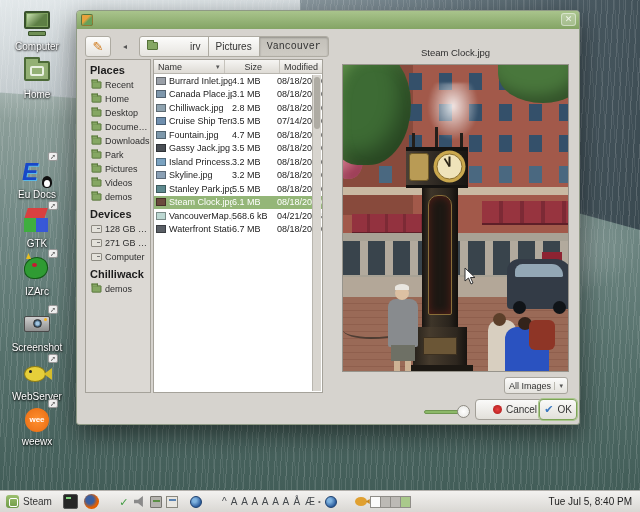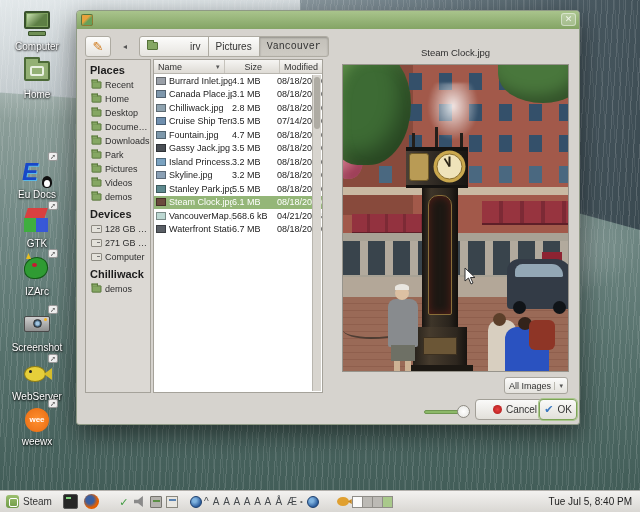--- a/index.html
+++ b/index.html
@@ -213,21 +213,21 @@
   .ffx { background:radial-gradient(circle at 40% 40%,#3a5fa0 30%,#e66000 60%,#c84800 100%); border-radius:50%; }
   .tray { display:flex; align-items:center; margin-left:14px; }
   .sico { width:12px; height:12px; margin:0 2px; position:relative; cursor:pointer; flex:none; }
   .chk { color:#3f9b3f; font-size:11px; line-height:12px; text-align:center; font-weight:bold; }
   .spk { background:#8a8a8a; clip-path:polygon(0 35%,35% 35%,75% 5%,75% 95%,35% 65%,0 65%); }
   .sta { background:#b5b3ae; border:1px solid #77756f; border-radius:1px; }
   .sta:after { content:""; position:absolute; left:2px; top:3px; width:7px; height:2px; background:#5b8f45; }
   .fil { background:#e8e6e0; border:1px solid #8a887f; }
   .fil:after { content:""; position:absolute; left:2px; top:2px; width:7px; height:2px; background:#5a82b0; }
   .globe { background:radial-gradient(circle at 35% 35%,#7fb3e0 20%,#2d5e9e 70%); border-radius:50%; border:1px solid #1c3f6e; }
-  .wglyphs { letter-spacing:1px; font-size:10px; color:#44484c; cursor:pointer; white-space:nowrap; }
+  .wglyphs { margin-left:18px; letter-spacing:1px; font-size:10px; color:#44484c; cursor:pointer; white-space:nowrap; }
   .tfish { width:12px; height:9px; background:#e0a030; border-radius:50%; position:relative; margin:0 4px 0 16px; cursor:pointer; }
   .tfish:after { content:""; position:absolute; right:-3px; top:2px; width:4px; height:5px; background:#c88820; clip-path:polygon(0 50%,100% 0,100% 100%); }
   .wspace { display:flex; cursor:pointer; }
   .wcell { width:11px; height:12px; border:1px solid #8f8d88; margin-left:-1px; background:#bcbab5; }
   .wcell.cur { background:#fbfbfa; } .wcell.grn { background:#a9c98b; }
   .clock { margin-left:auto; padding-right:8px; font-size:10px; color:#222; cursor:pointer; white-space:nowrap; }
   .spacer { width:8px; }
   .tdot { color:#666; font-size:8px; margin:0 2px; }
 </style>
 </head>

